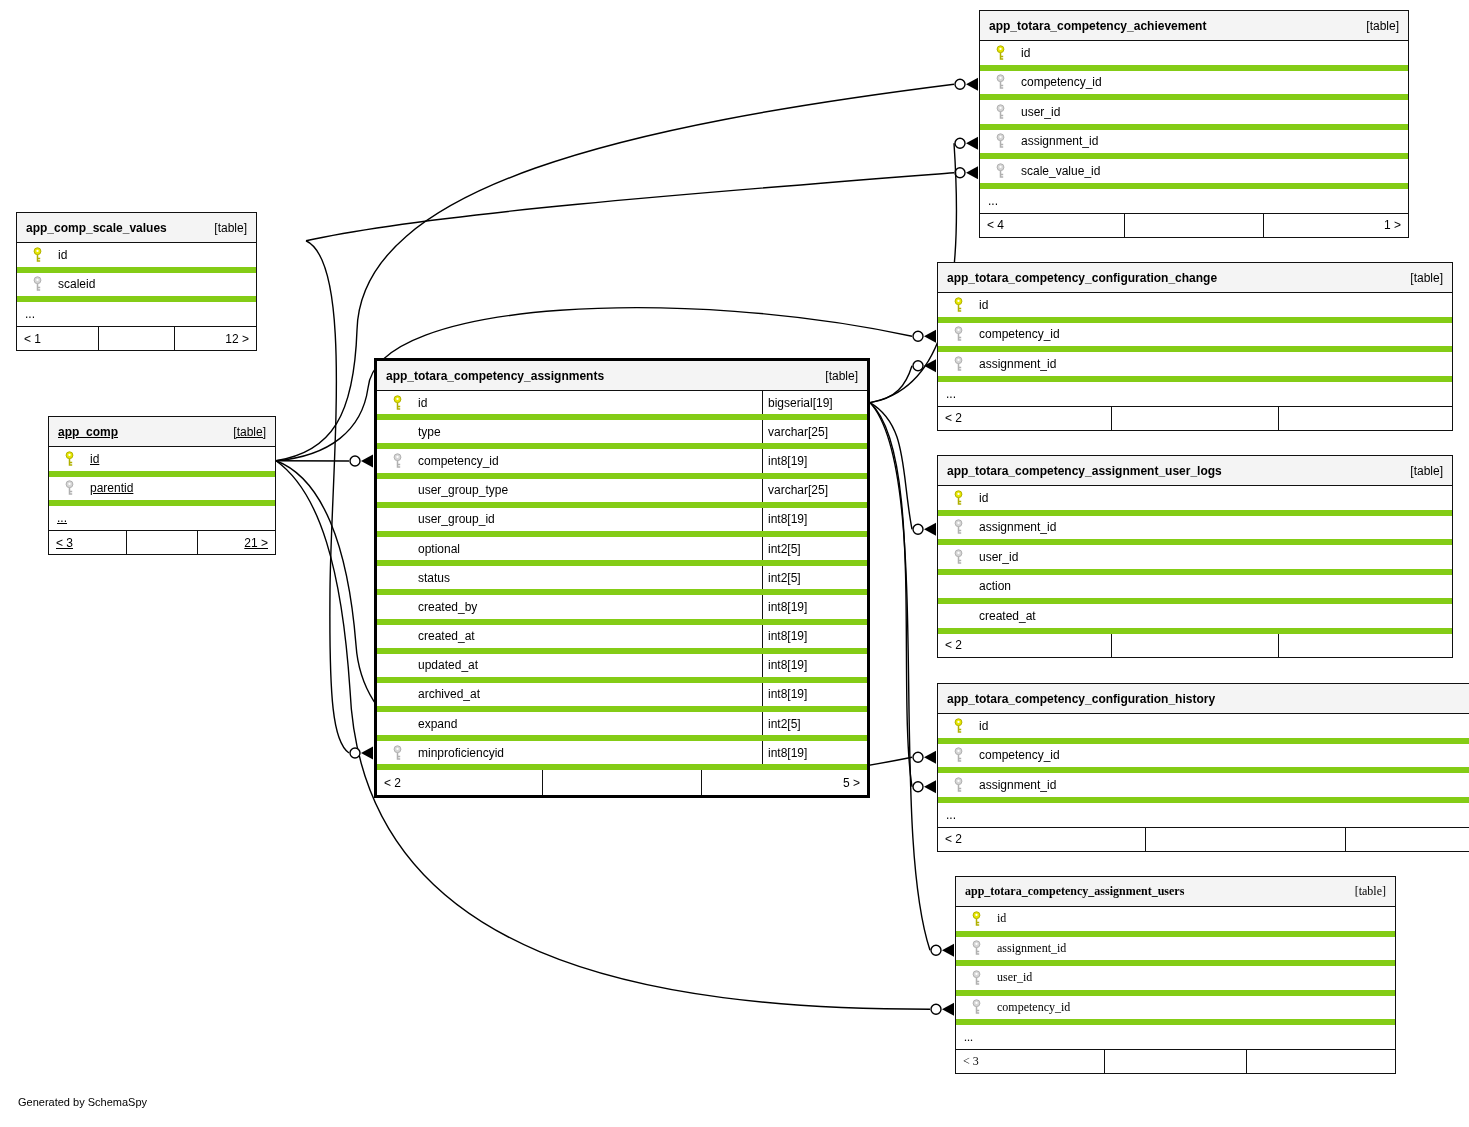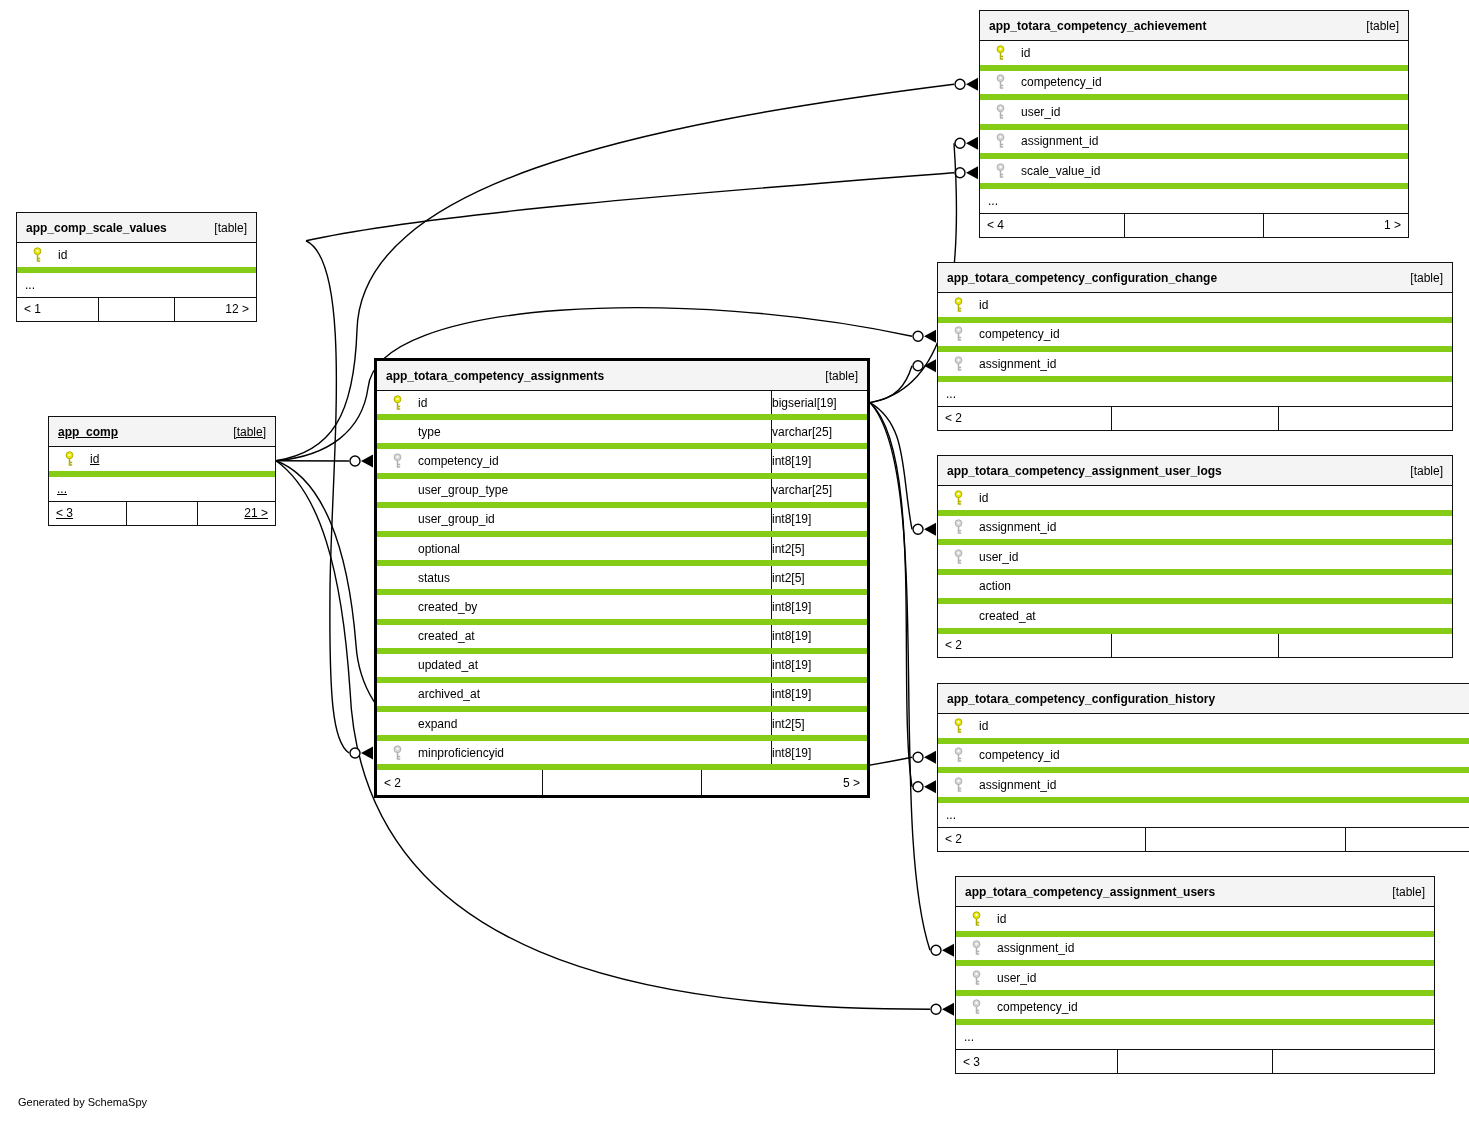--- a/index.html
+++ b/index.html
@@ -12,23 +12,23 @@
   .hdr{height:30px;background:#f4f4f4;border-bottom:1.5px solid #111;
        display:flex;align-items:center;justify-content:space-between;
        padding:0 9px;box-sizing:border-box;}
   .hdr .ttl{font-weight:bold;white-space:nowrap;}
   .hdr .tag{white-space:nowrap;}
   .row{height:29.5px;border-bottom:6px solid #84cc16;display:flex;align-items:center;
        box-sizing:border-box;}
   .emph .row{height:29.2px;}
   .keycell{width:22px;margin-left:9px;display:flex;justify-content:center;flex:none;}
   .colname{margin-left:10px;white-space:nowrap;}
-  .typecell{margin-left:auto;width:96px;flex:none;align-self:stretch;
+  .typecell{margin-left:auto;width:105px;flex:none;align-self:stretch;
             border-left:1px solid #111;display:flex;align-items:center;
-            box-sizing:border-box;white-space:nowrap;}
+            padding-left:5px;box-sizing:border-box;white-space:nowrap;}
   .more{height:25px;border-bottom:1px solid #111;display:flex;align-items:center;
         padding-left:8px;box-sizing:border-box;}
   .ftr{height:23px;display:flex;}
   .emph .ftr{height:25px;}
   .fcell{flex:1;display:flex;align-items:center;box-sizing:border-box;overflow:hidden;}
   .fcell + .fcell{border-left:1px solid #111;}
   .fcell.l{padding-left:7px;}
   .fcell.r{justify-content:flex-end;padding-right:7px;}
   #note{position:absolute;left:18px;top:1096px;font-size:11px;z-index:2;}
 </style>
@@ -83,20 +83,30 @@
       <div class="row">
         <span class="keycell">
           <svg width="13" height="16" viewBox="0 0 13 16">
             <circle cx="6.5" cy="4.2" r="3.4" fill="#e8e800" stroke="#b0b000" stroke-width="1"></circle>
             <circle cx="6.5" cy="3.9" r="1.15" fill="#ffffff"></circle>
             <path d="M6.5 7.5 L6.5 14.8 M6.5 11.4 L9.2 11.4 M6.5 14 L9.2 14" stroke="#b0b000" stroke-width="1.5" fill="none"></path>
           </svg>
         </span>
         <span class="colname">id</span>
       </div>
+      <div class="row">
+        <span class="keycell">
+          <svg width="13" height="16" viewBox="0 0 13 16">
+            <circle cx="6.5" cy="4.2" r="3.4" fill="#d6d6d6" stroke="#b0b0b0" stroke-width="1"></circle>
+            <circle cx="6.5" cy="3.9" r="1.15" fill="#ffffff"></circle>
+            <path d="M6.5 7.5 L6.5 14.8 M6.5 11.4 L9.2 11.4 M6.5 14 L9.2 14" stroke="#b0b0b0" stroke-width="1.5" fill="none"></path>
+          </svg>
+        </span>
+        <span class="colname">scaleid</span>
+      </div>
       <div class="more">...</div>
       <div class="ftr">
         <div class="fcell l">&lt; 1</div>
         <div class="fcell m"></div>
         <div class="fcell r">12 &gt;</div>
       </div>
     </div>
     <div class="tbl" style="left: 48px; top: 416px; width: 228px; text-decoration: underline;">
       <div class="hdr">
         <span class="ttl">app_comp</span>
@@ -104,20 +114,30 @@
       </div>
       <div class="row">
         <span class="keycell">
           <svg width="13" height="16" viewBox="0 0 13 16">
             <circle cx="6.5" cy="4.2" r="3.4" fill="#e8e800" stroke="#b0b000" stroke-width="1"></circle>
             <circle cx="6.5" cy="3.9" r="1.15" fill="#ffffff"></circle>
             <path d="M6.5 7.5 L6.5 14.8 M6.5 11.4 L9.2 11.4 M6.5 14 L9.2 14" stroke="#b0b000" stroke-width="1.5" fill="none"></path>
           </svg>
         </span>
         <span class="colname">id</span>
+      </div>
+      <div class="row">
+        <span class="keycell">
+          <svg width="13" height="16" viewBox="0 0 13 16">
+            <circle cx="6.5" cy="4.2" r="3.4" fill="#d6d6d6" stroke="#b0b0b0" stroke-width="1"></circle>
+            <circle cx="6.5" cy="3.9" r="1.15" fill="#ffffff"></circle>
+            <path d="M6.5 7.5 L6.5 14.8 M6.5 11.4 L9.2 11.4 M6.5 14 L9.2 14" stroke="#b0b0b0" stroke-width="1.5" fill="none"></path>
+          </svg>
+        </span>
+        <span class="colname">parentid</span>
       </div>
       <div class="more">...</div>
       <div class="ftr">
         <div class="fcell l">&lt; 3</div>
         <div class="fcell m"></div>
         <div class="fcell r">21 &gt;</div>
       </div>
     </div>
     <div class="tbl emph" style="left: 374px; top: 358px; width: 496px;">
       <div class="hdr">
@@ -401,21 +421,21 @@
         </span>
         <span class="colname">assignment_id</span>
       </div>
       <div class="more">...</div>
       <div class="ftr">
         <div class="fcell l">&lt; 2</div>
         <div class="fcell m"></div>
         <div class="fcell r"></div>
       </div>
     </div>
-    <div class="tbl" style="left: 955px; top: 876px; width: 480px;">
+    <div class="tbl" style="left: 955px; top: 876px; width: 441px; font-family: Liberation Serif, serif;">
       <div class="hdr">
         <span class="ttl">app_totara_competency_assignment_users</span>
         <span class="tag">[table]</span>
       </div>
       <div class="row">
         <span class="keycell">
           <svg width="13" height="16" viewBox="0 0 13 16">
             <circle cx="6.5" cy="4.2" r="3.4" fill="#e8e800" stroke="#b0b000" stroke-width="1"></circle>
             <circle cx="6.5" cy="3.9" r="1.15" fill="#ffffff"></circle>
             <path d="M6.5 7.5 L6.5 14.8 M6.5 11.4 L9.2 11.4 M6.5 14 L9.2 14" stroke="#b0b000" stroke-width="1.5" fill="none"></path>

